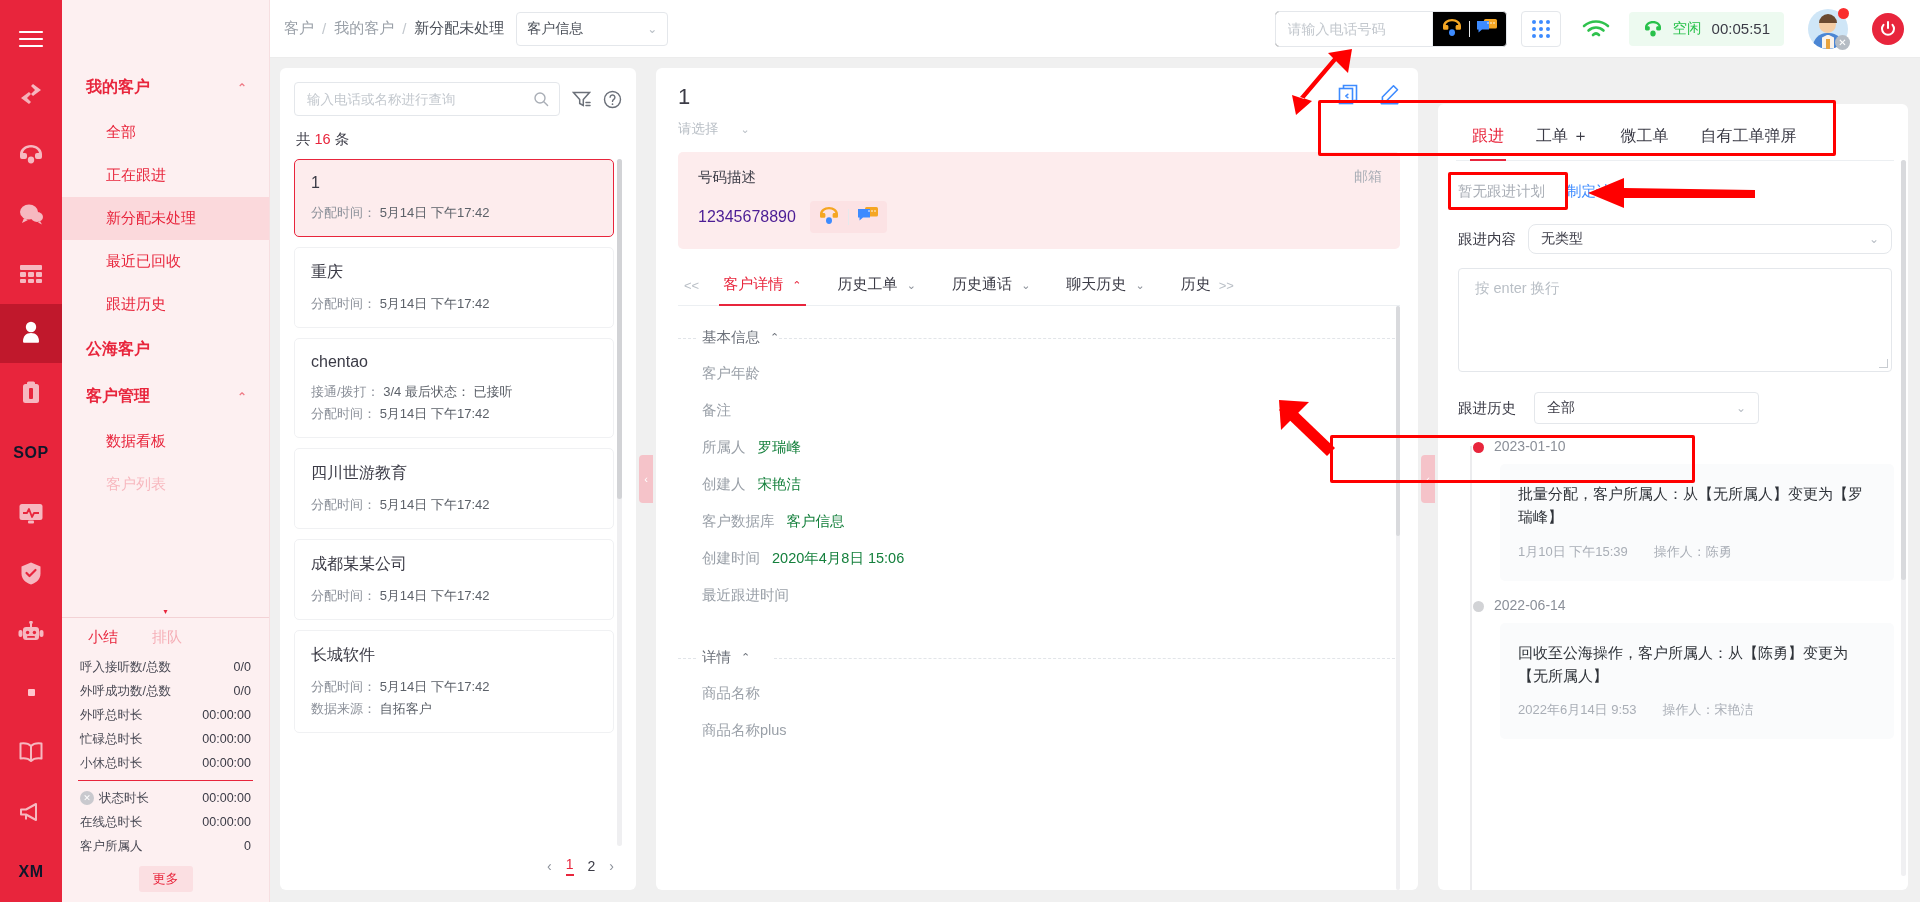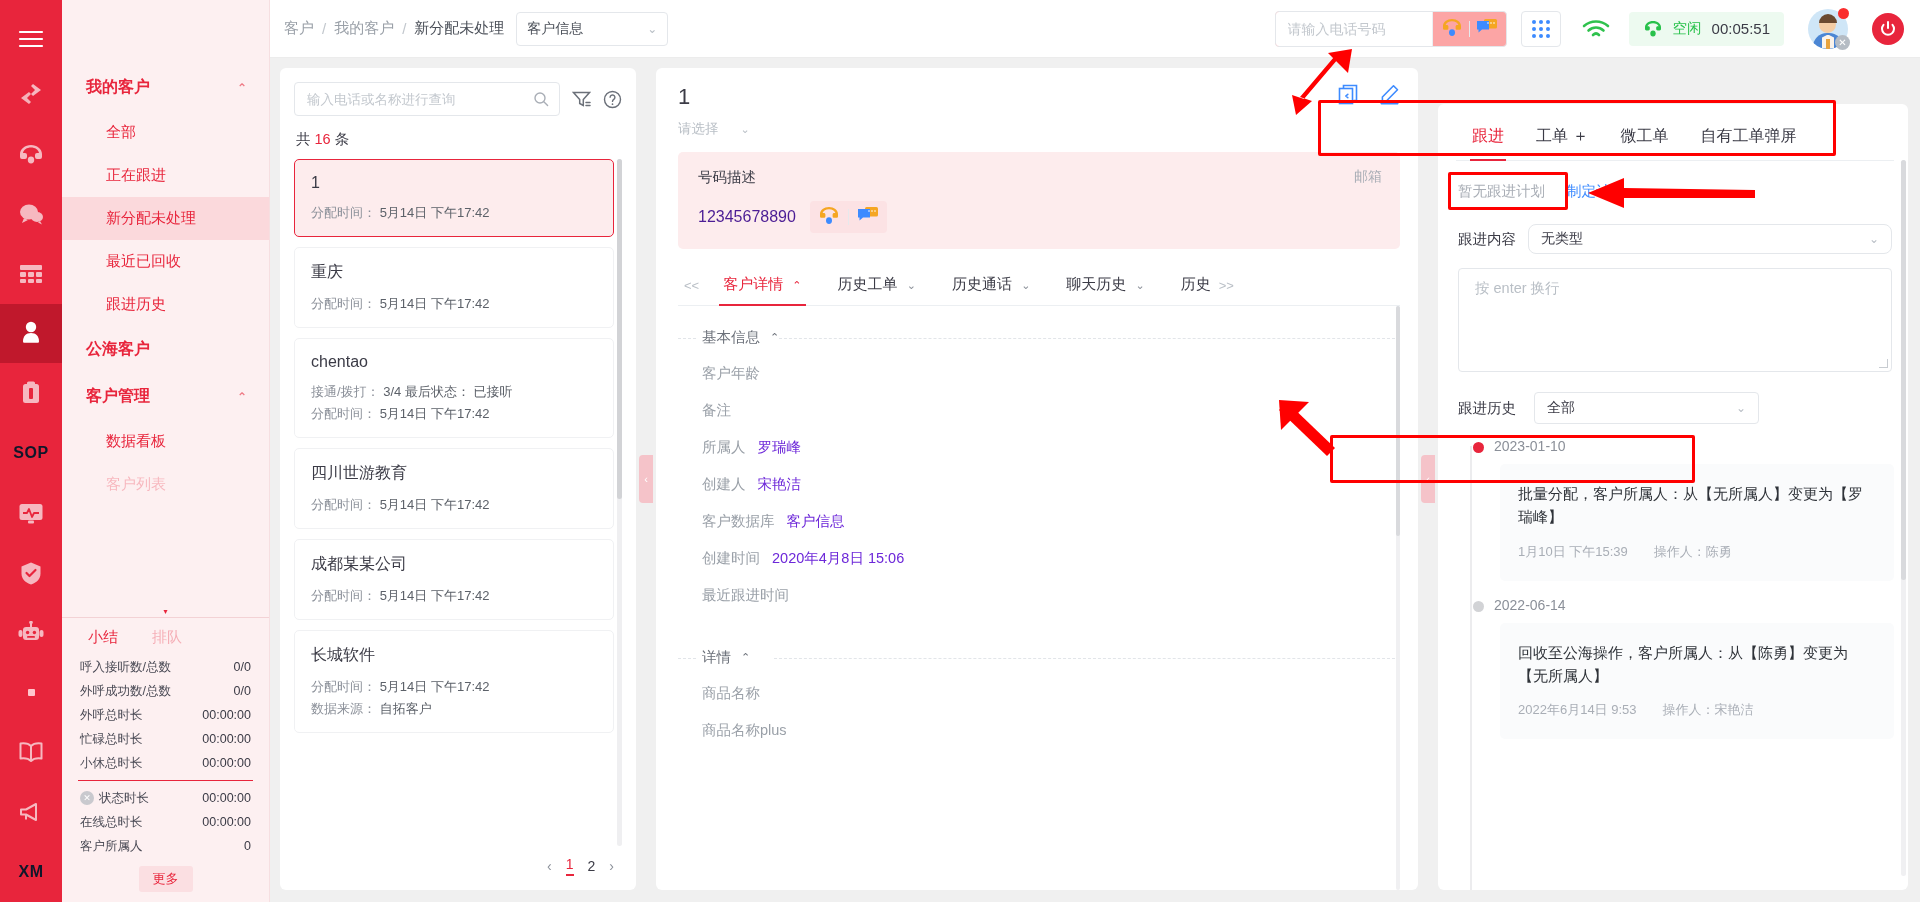--- a/index.html
+++ b/index.html
@@ -99,21 +99,21 @@
     margin-left: 12px; width: 152px; height: 34px;
     border:1px solid #e4e7eb; border-radius:4px;
     display:flex; align-items:center; justify-content:space-between;
     padding: 0 10px; font-size:14px; color:#4b5059;
   }
   .bc-select .cv { color:#b9bfc6; font-size:12px; }
   .spacer { flex:1 1 auto; }
 
   .phone-box {
     display:flex; align-items:center; height:36px;
-    border:1px solid #e4e7eb; border-radius:4px; overflow:hidden; background:#fca5a5;
+    border:1px solid #e4e7eb; border-radius:4px; overflow:hidden; background:#000000;
   }
   .phone-input {
     width: 156px; height:34px; border:none; outline:none;
     font-size:14px; color:#3b3b46; padding: 0 12px;
     font-family: "Liberation Sans", sans-serif;
   }
   .phone-input::placeholder { color:#c3c8ce; }
   .phone-btns { display:flex; align-items:center; border-left:1px solid #eceff2; height:100%; padding: 0 8px; gap:6px;}
   .vsep { width:1px;height:16px;background:#e6e9ec; }
   .grid-btn {
@@ -234,21 +234,21 @@
   .sec-head::before{
     content:""; position:absolute;left:0;top:50%;width:18px;border-top:1px dashed #e2e5e9;
   }
   .sec-head::after{
     content:""; position:absolute;left:96px;right:0;top:50%;border-top:1px dashed #e2e5e9;
   }
   .sec-head .txt{background:#fff;z-index:1;padding-right:4px;}
   .sec-head .cv{font-size:11px;z-index:1;background:#fff;}
   .field { display:flex; gap:12px; padding: 9px 0 9px 24px; font-size:14.5px; }
   .f-label{color:#9aa0a8;}
-  .f-value{color:#6d28d9;}
+  .f-value{color:#15803d;}
   .detail-sb { position:absolute; right:0; top:0; width:4px;height:100%;background:#f0f0f2;border-radius:2px;}
   .detail-sb i{position:absolute;right:0;top:0;width:4px;height:230px;background:#d9dadd;border-radius:2px;display:block;}
 
   
   .follow-panel { width: 470px; flex:0 0 470px; display:flex;flex-direction:column; padding: 8px 14px 0 18px; min-width:0; position:relative;margin-top:36px;}
   .ftabs { display:flex; align-items:center; border-bottom:1px solid #eceff2; gap:0; }
   .ftab { font-size:16px;color:#3b3b46; padding: 14px 16px 13px 16px; position:relative; white-space:nowrap;}
   .ftab.active{color:#e8253c;}
   .ftab.active::after{content:"";position:absolute;left:14px;right:14px;bottom:-1px;height:2.5px;background:#e8253c;}
   .plan-row { display:flex;align-items:center; gap:12px; padding: 16px 2px 12px 2px; }

